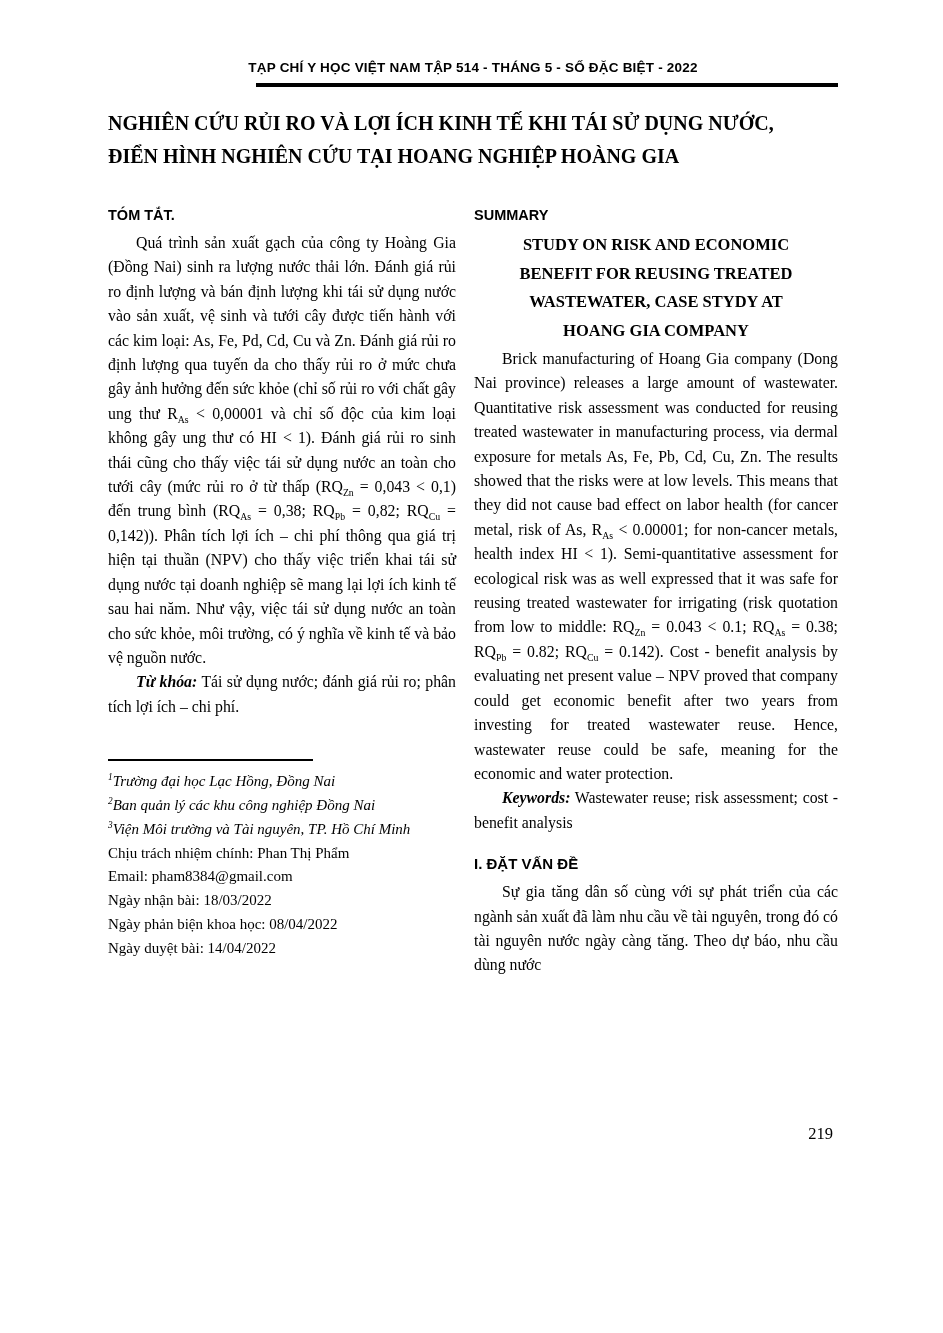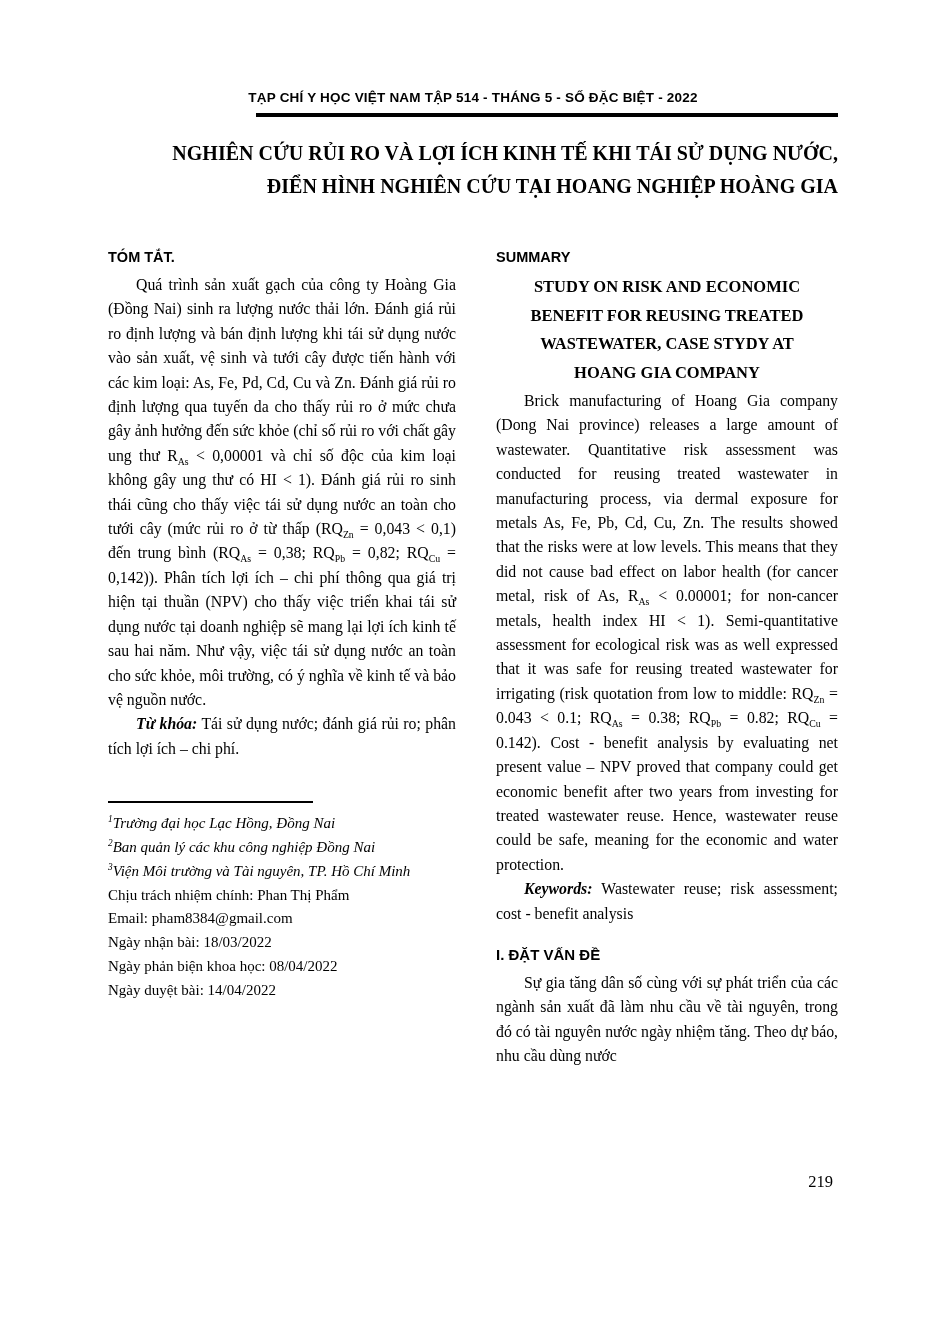--- a/index.html
+++ b/index.html
@@ -2,42 +2,42 @@
 <html><head>
 <meta charset="utf-8">
 <style>
   html, body { margin:0; padding:0; background:#ffffff; }
   * { box-sizing:border-box; }
   .page {
     position:relative;
     width:943px; height:1333px;
     background:#ffffff; color:#000000;
     font-family:"Liberation Serif", serif;
-    padding:90px 105px 0 108px;
+    padding:60px 105px 0 108px;
     overflow:hidden;
   }
   .journal-header {
     font-family:"Liberation Sans", sans-serif;
     font-weight:700; font-size:13.5px;
     text-align:center; letter-spacing:.2px;
     white-space:nowrap;
   }
   .header-rule { height:4px; background:#000; margin:8px 0 0 148px; }
   .article-title {
     margin:20px 0 0; font-size:20px; font-weight:700;
-    text-align:right; line-height:33px;
+    text-align:left; line-height:33px;
   }
   .title-line { display:block; }
   .authors {
     margin-top:14px; text-align:right;
     font-weight:700; font-size:17px; line-height:30px;
   }
   sup { font-size:62%; line-height:0; }
   sub { font-size:62%; line-height:0; }
-  .columns { display:flex; gap:40px; margin-top:46px; }
+  .columns { display:flex; gap:18px; margin-top:34px; }
   .col-left { flex:0 0 348px; width:348px; }
   .col-right { flex:1; min-width:0; }
   .col-heading {
     font-family:"Liberation Sans", sans-serif;
     font-weight:700; font-size:14.5px; margin:0 0 8px;
   }
   .para { margin:0; font-size:15.8px; line-height:24.4px; text-align:justify; }
   .indent { text-indent:28px; }
   .kw-label { font-weight:700; font-style:italic; }
   .footnote-block { margin-top:40px; font-size:15px; line-height:23.8px; }
@@ -46,21 +46,21 @@
   .fn-italic { font-style:italic; }
   .summary-title {
     font-weight:700; font-size:16.5px; text-align:center;
     line-height:28.5px; margin:2px 0 2px;
   }
   .summary-title .title-line { display:block; }
   .section-heading {
     font-family:"Liberation Sans", sans-serif;
     font-weight:700; font-size:15px; margin:20px 0 8px;
   }
-  .page-number { position:absolute; top:1172px; right:110px; font-size:16.5px; }
+  .page-number { position:absolute; top:1124px; right:110px; font-size:16.5px; }
 </style>
 </head>
 <body>
 
 <div class="page">
 
   <div class="journal-header">TẠP CHÍ Y HỌC VIỆT NAM TẬP 514 - THÁNG 5 - SỐ ĐẶC BIỆT - 2022</div>
   <div class="header-rule"></div>
 
   <h1 class="article-title">
@@ -96,20 +96,20 @@
       <div class="summary-title">
         <span class="title-line">STUDY ON RISK AND ECONOMIC</span>
         <span class="title-line">BENEFIT FOR REUSING TREATED</span>
         <span class="title-line">WASTEWATER, CASE STYDY AT</span>
         <span class="title-line">HOANG GIA COMPANY</span>
       </div>
       <p class="para indent">Brick manufacturing of Hoang Gia company (Dong Nai province) releases a large amount of wastewater. Quantitative risk assessment was conducted for reusing treated wastewater in manufacturing process, via dermal exposure for metals As, Fe, Pb, Cd, Cu, Zn. The results showed that the risks were at low levels. This means that they did not cause bad effect on labor health (for cancer metal, risk of As, R<sub>As</sub> &lt; 0.00001; for non-cancer metals, health index HI &lt; 1). Semi-quantitative assessment for ecological risk was as well expressed that it was safe for reusing treated wastewater for irrigating (risk quotation from low to middle: RQ<sub>Zn</sub> = 0.043 &lt; 0.1; RQ<sub>As</sub> = 0.38; RQ<sub>Pb</sub> = 0.82; RQ<sub>Cu</sub> = 0.142). Cost - benefit analysis by evaluating net present value – NPV proved that company could get economic benefit after two years from investing for treated wastewater reuse. Hence, wastewater reuse could be safe, meaning for the economic and water protection.</p>
       <p class="para indent"><span class="kw-label">Keywords:</span><span> Wastewater reuse; risk assessment; cost - benefit analysis</span></p>
 
       <div class="section-heading">I. ĐẶT VẤN ĐỀ</div>
-      <p class="para indent">Sự gia tăng dân số cùng với sự phát triển của các ngành sản xuất đã làm nhu cầu về tài nguyên, trong đó có tài nguyên nước ngày nhiệm tăng. Theo dự báo, nhu cầu dùng nước</p>
+      <p class="para indent">Sự gia tăng dân số cùng với sự phát triển của các ngành sản xuất đã làm nhu cầu về tài nguyên, trong đó có tài nguyên nước ngày càng tăng. Theo dự báo, nhu cầu dùng nước</p>
     </div>
 
   </div>
 
   <div class="page-number">219</div>
 
 </div>
 
 </body></html>

